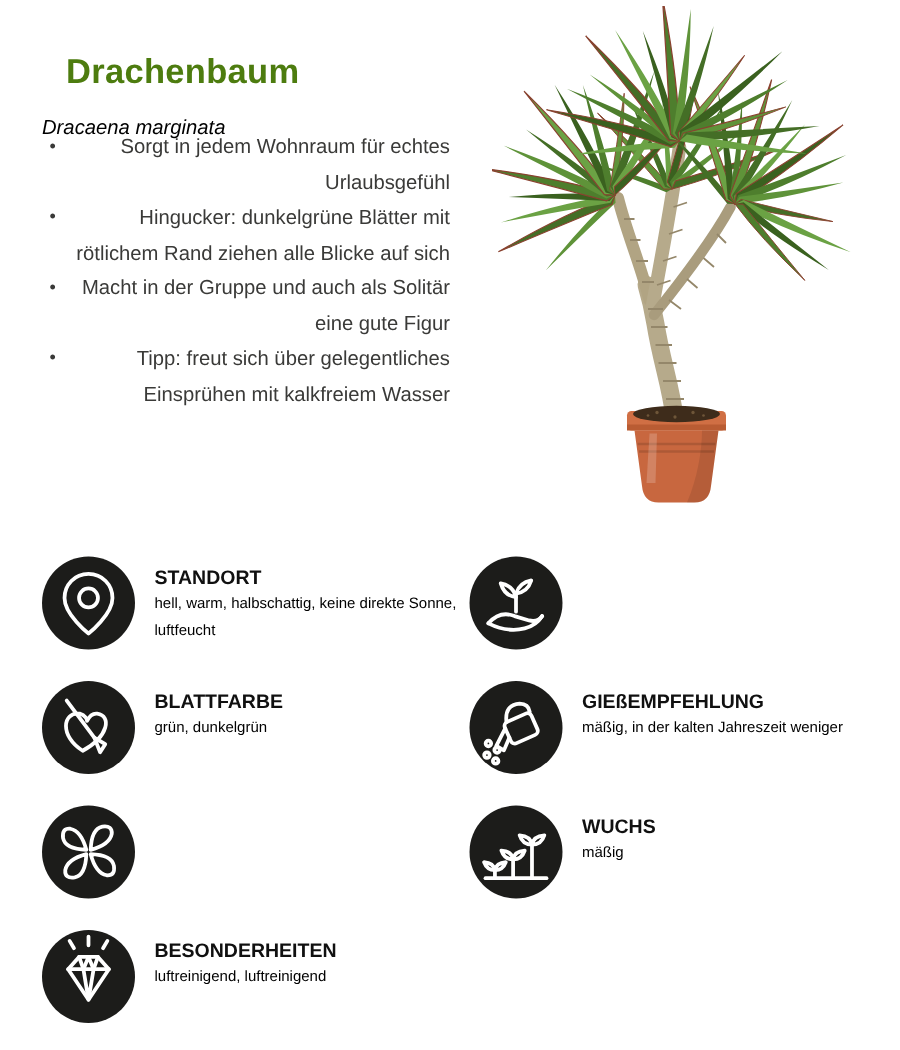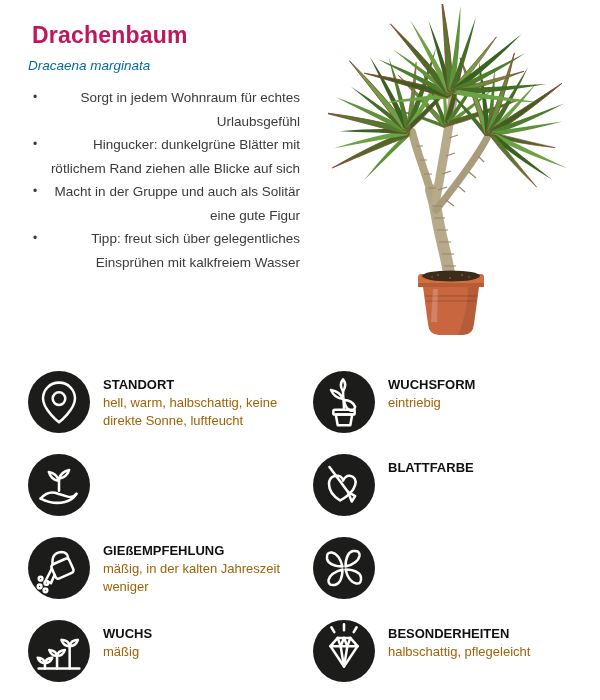--- a/index.html
+++ b/index.html
@@ -5,22 +5,22 @@
   html,body{margin:0;padding:0;}
   body{
     width:600px;height:700px;background:#ffffff;
     font-family:"Liberation Sans","DejaVu Sans",sans-serif;
     -webkit-font-smoothing:antialiased;
   }
   .page{position:relative;width:600px;height:700px;overflow:hidden;background:#fff;}
 
   
   .header{position:absolute;left:28px;top:18px;width:300px;}
-  .title{margin:4px;font-size:23px;font-weight:bold;color:#be185d;letter-spacing:.2px;}
-  .subtitle{margin:9px 0 0 0;font-size:13.5px;font-style:italic;color:#0369a1;}
+  .title{margin:16px;font-size:23px;font-weight:bold;color:#4d7c0f;letter-spacing:.2px;}
+  .subtitle{margin:9px 0 0 0;font-size:13.5px;font-style:italic;color:#000000;}
 
   
   .bullets{position:absolute;left:28px;top:86px;width:272px;margin:0;padding:0;list-style:none;text-align:right;}
   .bullets li{position:relative;padding-left:21px;font-size:13.5px;line-height:23.5px;color:#3a3a38;}
   .bullets li::before{content:"\2022";position:absolute;left:5px;top:0;font-size:12px;color:#3a3a38;}
 
   
   .plant{position:absolute;left:328px;top:4px;width:262px;height:336px;}
   .plant svg{display:block;width:100%;height:100%;}
 
@@ -31,21 +31,21 @@
   }
   .attr-item{display:flex;align-items:flex-start;}
   .attr-icon{
     flex:none;width:62px;height:62px;border-radius:50%;background:#1c1c1a;
     display:flex;align-items:center;justify-content:center;
   }
   .attr-icon svg{width:62px;height:62px;stroke:#fff;fill:none;stroke-width:2.6;
     stroke-linecap:round;stroke-linejoin:round;}
   .attr-text{margin-left:13px;padding-top:5px;max-width:205px;}
   .attr-label{font-size:13px;font-weight:bold;color:#101010;line-height:17px;}
-  .attr-value{font-size:13px;color:#a16207;line-height:18px;margin-top:1px;}
+  .attr-value{font-size:10px;color:#000000;line-height:18px;margin-top:1px;}
 </style>
 </head>
 <body>
 
 <div class="page">
 
   <div class="header">
     <h1 class="title">Drachenbaum</h1>
     <p class="subtitle">Dracaena marginata</p>
   </div>
@@ -153,36 +153,20 @@
           <path d="M32 12 C22.5 12 15.5 19.5 15.5 28.5 C15.5 40 32 53 32 53 C32 53 48.5 40 48.5 28.5 C48.5 19.5 41.5 12 32 12 Z"></path>
           <circle cx="32" cy="28.5" r="6.5"></circle>
         </svg>
       </span>
       <div class="attr-text">
         <div class="attr-label">STANDORT</div>
         <div class="attr-value">hell, warm, halbschattig, keine direkte Sonne, luftfeucht</div>
       </div>
     </div>
 
-    <div class="attr-item">
-      <span class="attr-icon">
-        <svg viewBox="0 0 64 64">
-          <rect x="21" y="40" width="22" height="5" rx="1.5"></rect>
-          <path d="M23.5 45 L40.5 45 L38.5 56 L25.5 56 Z"></path>
-          <path d="M32 40 C32 32 31 27 31 21"></path>
-          <path d="M31 21 Q26.5 14 31 8.5 Q35.5 14 31 21 Z"></path>
-          <path d="M31 29 Q22 28 18.5 19.5 Q28 21 31 29 Z"></path>
-          <path d="M32 30 Q40.5 30 43.5 37 Q42.5 42.5 38 40.5 Q33 37.5 32 30 Z"></path>
-        </svg>
-      </span>
-      <div class="attr-text">
-        <div class="attr-label">WUCHSFORM</div>
-        <div class="attr-value">eintriebig</div>
-      </div>
-    </div>
 
     <div class="attr-item">
       <span class="attr-icon">
         <svg viewBox="0 0 64 64">
           <path d="M32 38 V25"></path>
           <path d="M32 28 Q24 27 21.5 18.5 Q30 20 32 28 Z"></path>
           <path d="M32 25.5 Q40 24.5 42.5 16.5 Q34.5 18 32 25.5 Z"></path>
           <path d="M13 46 Q21 37 31 41 L41 44 Q47 45.5 50 41"></path>
           <path d="M13 46 Q26 52.5 38 49.5 Q46 47.5 50 41"></path>
         </svg>
@@ -192,20 +176,21 @@
     <div class="attr-item">
       <span class="attr-icon">
         <svg viewBox="0 0 64 64">
           <path d="M28 48 C12 38 14 21 26 22.5 C30 23.5 31 26.5 31 27.5 C32 25.5 34 22 38 22.5 C48 24 46 38 28 48 Z"></path>
           <path d="M17 13.5 L36 39"></path>
           <path d="M36 39 L43.5 43.5 L40 49 Z"></path>
         </svg>
       </span>
       <div class="attr-text">
         <div class="attr-label">BLATTFARBE</div>
+        <div class="attr-value">grün, dunkelgrün</div>
       </div>
     </div>
 
     <div class="attr-item">
       <span class="attr-icon">
         <svg viewBox="0 0 64 64">
           <g transform="rotate(-24 32 32)">
             <rect x="25" y="26" width="20" height="16" rx="3"></rect>
             <path d="M25 29.5 L14.5 38 L18 43 L25 36.5"></path>
             <path d="M27.5 26 Q31 14.5 41 18 Q46.5 20.5 45 26"></path>
@@ -267,18 +252,18 @@
         <svg viewBox="0 0 64 64">
           <path d="M18 27 L25.5 18.5 L38.5 18.5 L46 27 L32 48 Z"></path>
           <path d="M18 27 H46"></path>
           <path d="M25.5 18.5 L28.5 27 L32 48 L35.5 27 L38.5 18.5"></path>
           <path d="M32 18.5 L28.5 27 M32 18.5 L35.5 27"></path>
           <path d="M22 12.5 L19 7.5 M32 10.5 V4.5 M42 12.5 L45 7.5"></path>
         </svg>
       </span>
       <div class="attr-text">
         <div class="attr-label">BESONDERHEITEN</div>
-        <div class="attr-value">halbschattig, pflegeleicht</div>
+        <div class="attr-value">luftreinigend, luftreinigend</div>
       </div>
     </div>
 
   </div>
 </div>
 
 </body></html>

